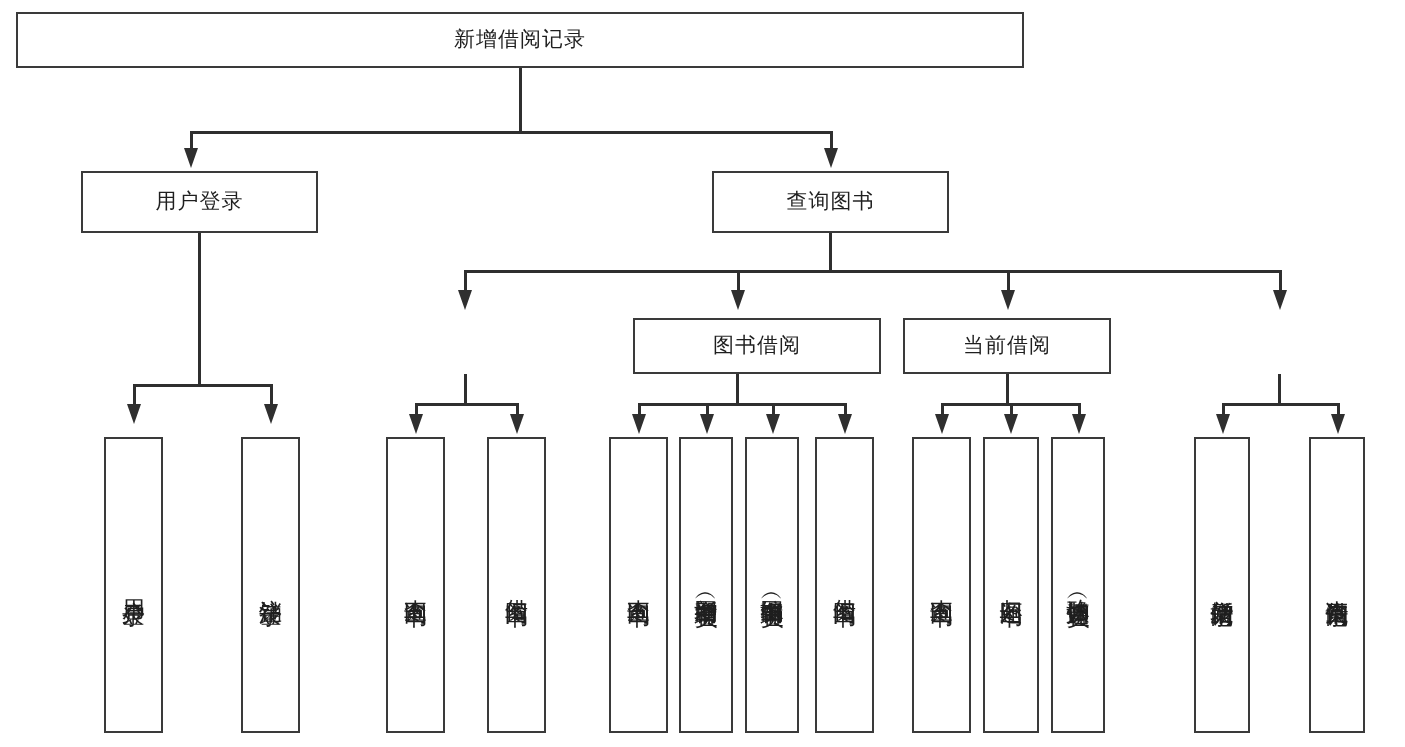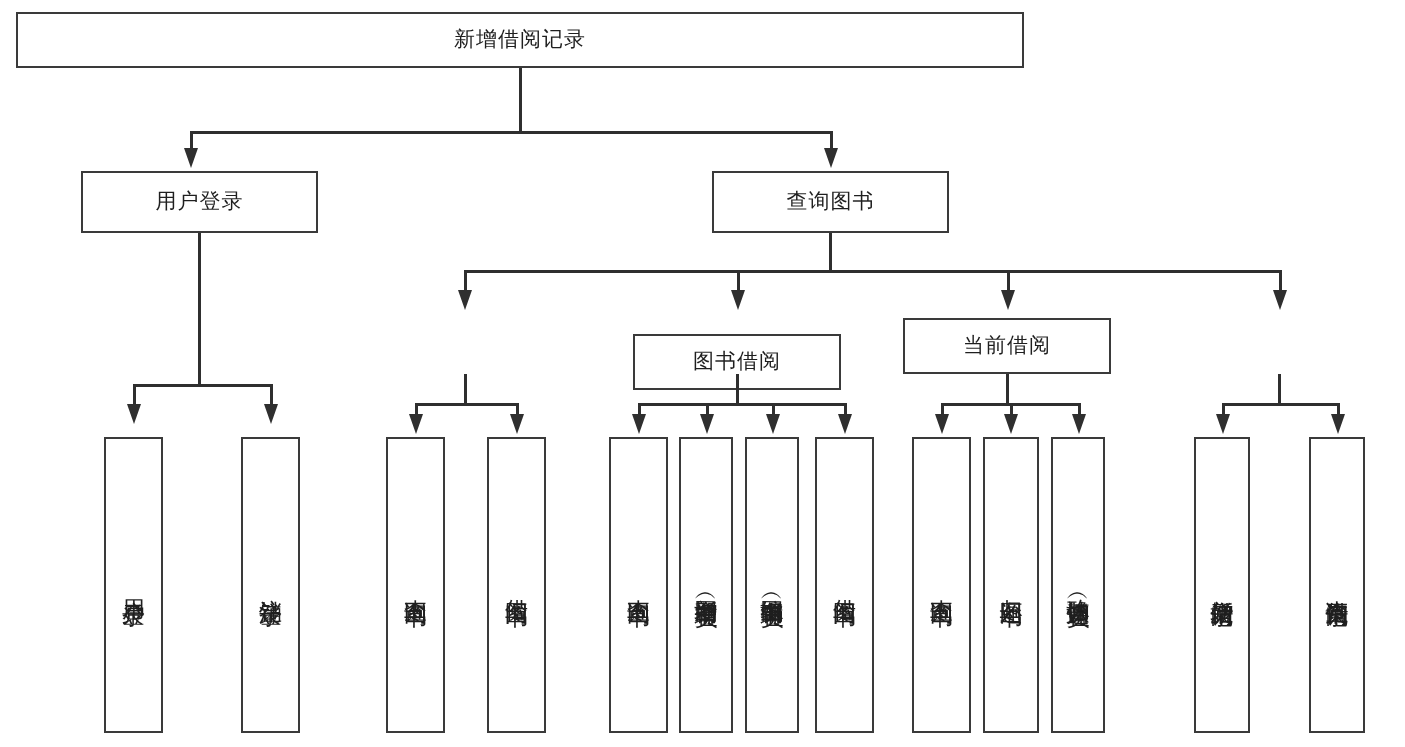--- a/index.html
+++ b/index.html
@@ -113,21 +113,21 @@
 
   <div class="edge v" style="left:737px; top:270px; width:2.5px; height:22px;"></div>
   <div class="arrow" style="left:731px; top:290px;"></div>
 
   <div class="edge v" style="left:1007px; top:270px; width:2.5px; height:22px;"></div>
   <div class="arrow" style="left:1001px; top:290px;"></div>
 
   <div class="edge v" style="left:1279px; top:270px; width:2.5px; height:22px;"></div>
   <div class="arrow" style="left:1273px; top:290px;"></div>
 
-  <div class="node horiz" style="left:633px; top:318px; width:208px; height:56px;margin-top:16px;">
+  <div class="node horiz" style="left:633px; top:318px; width:248px; height:56px;">
     <span>图书借阅</span>
   </div>
   <div class="node horiz" style="left:903px; top:318px; width:208px; height:56px;">
     <span>当前借阅</span>
   </div>
 
   <div class="edge v" style="left:464px; top:374px; width:2.5px; height:31px;"></div>
   <div class="edge h" style="left:415px; top:403px; width:103px; height:2.5px;"></div>
   <div class="edge v" style="left:415px; top:403px; width:2.5px; height:14px;"></div>
   <div class="arrow" style="left:409px; top:414px;"></div>

